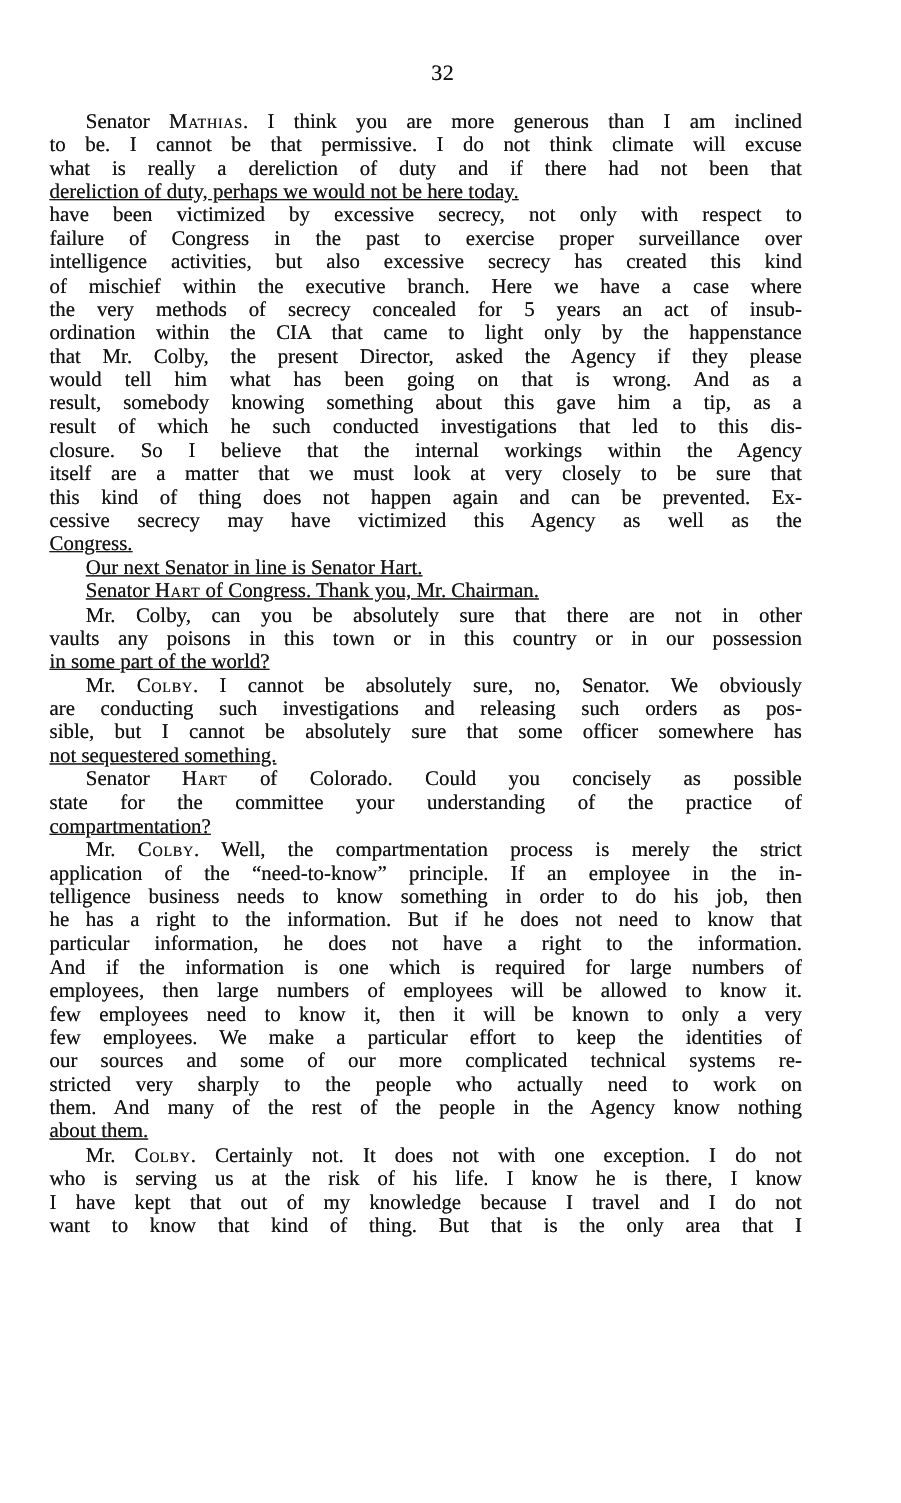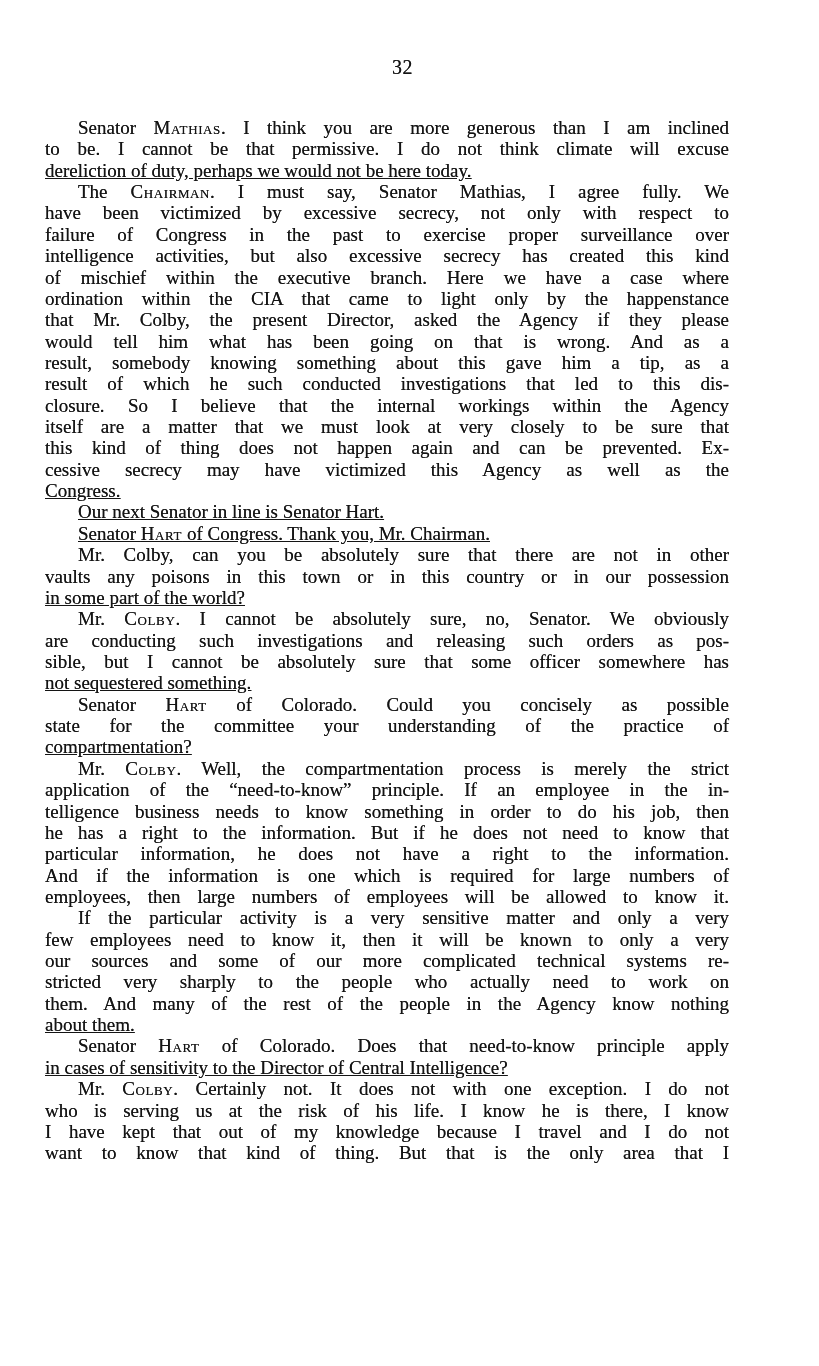--- a/index.html
+++ b/index.html
@@ -23,48 +23,48 @@
     font-size: 20px;
     letter-spacing: 0.5px;
     text-shadow: 0 0 0.5px rgba(20,20,20,0.8);
   }
   .text-block {
     position: absolute;
     left: 45px; top: 100px; width: 684px;
     font-size: 19px;
     line-height: 21.36px;
     text-shadow: 0 0 0.5px rgba(20,20,20,0.8);
-    margin-top: 17px;
   }
   .paragraph { margin: 0; padding: 0; }
   .line {
     text-align: justify;
     text-align-last: justify;
   }
   .line.last { text-align-last: left; text-decoration: underline; }
   .line.first { text-indent: 33px; }
   .sc { font-variant: small-caps; letter-spacing: 0.6px; }
 </style>
 </head>
 <body>
 
 <div class="page">
   <div class="page-number">32</div>
   <div class="text-block">
       <div class="paragraph">
         <div class="line first"><span class="rg">Senator </span><span class="sc">Mathias</span><span class="rg">. I think you are more generous than I am inclined</span></div>
         <div class="line"><span class="rg">to be. I cannot be that permissive. I do not think climate will excuse</span></div>
+        <div class="line"><span class="rg">what is really a dereliction of duty and if there had not been that</span></div>
         <div class="line last"><span class="rg">dereliction of duty, perhaps we would not be here today.</span></div>
       </div>
       <div class="paragraph">
-        <div class="line first"><span class="rg">The </span><span class="sc">Chairman</span><span class="rg">. I must say, Senator Mathias, I agree fully. We</span></div>
         <div class="line"><span class="rg">have been victimized by excessive secrecy, not only with respect to</span></div>
         <div class="line"><span class="rg">failure of Congress in the past to exercise proper surveillance over</span></div>
         <div class="line"><span class="rg">intelligence activities, but also excessive secrecy has created this kind</span></div>
         <div class="line"><span class="rg">of mischief within the executive branch. Here we have a case where</span></div>
+        <div class="line"><span class="rg">the very methods of secrecy concealed for 5 years an act of insub-</span></div>
         <div class="line"><span class="rg">ordination within the CIA that came to light only by the happenstance</span></div>
         <div class="line"><span class="rg">that Mr. Colby, the present Director, asked the Agency if they please</span></div>
         <div class="line"><span class="rg">would tell him what has been going on that is wrong. And as a</span></div>
         <div class="line"><span class="rg">result, somebody knowing something about this gave him a tip, as a</span></div>
         <div class="line"><span class="rg">result of which he such conducted investigations that led to this dis-</span></div>
         <div class="line"><span class="rg">closure. So I believe that the internal workings within the Agency</span></div>
         <div class="line"><span class="rg">itself are a matter that we must look at very closely to be sure that</span></div>
         <div class="line"><span class="rg">this kind of thing does not happen again and can be prevented. Ex-</span></div>
         <div class="line"><span class="rg">cessive secrecy may have victimized this Agency as well as the</span></div>
         <div class="line last"><span class="rg">Congress.</span></div>
@@ -94,30 +94,26 @@
       <div class="paragraph">
         <div class="line first"><span class="rg">Mr. </span><span class="sc">Colby</span><span class="rg">. Well, the compartmentation process is merely the strict</span></div>
         <div class="line"><span class="rg">application of the “need-to-know” principle. If an employee in the in-</span></div>
         <div class="line"><span class="rg">telligence business needs to know something in order to do his job, then</span></div>
         <div class="line"><span class="rg">he has a right to the information. But if he does not need to know that</span></div>
         <div class="line"><span class="rg">particular information, he does not have a right to the information.</span></div>
         <div class="line"><span class="rg">And if the information is one which is required for large numbers of</span></div>
         <div class="line"><span class="rg">employees, then large numbers of employees will be allowed to know it.</span></div>
       </div>
       <div class="paragraph">
-        <div class="line first"><span class="rg">If the particular activity is a very sensitive matter and only a very</span></div>
         <div class="line"><span class="rg">few employees need to know it, then it will be known to only a very</span></div>
+        <div class="line"><span class="rg">few employees. We make a particular effort to keep the identities of</span></div>
         <div class="line"><span class="rg">our sources and some of our more complicated technical systems re-</span></div>
         <div class="line"><span class="rg">stricted very sharply to the people who actually need to work on</span></div>
         <div class="line"><span class="rg">them. And many of the rest of the people in the Agency know nothing</span></div>
         <div class="line last"><span class="rg">about them.</span></div>
-      </div>
-      <div class="paragraph">
-        <div class="line first"><span class="rg">Senator </span><span class="sc">Hart</span><span class="rg"> of Colorado. Does that need-to-know principle apply</span></div>
-        <div class="line last"><span class="rg">in cases of sensitivity to the Director of Central Intelligence?</span></div>
       </div>
       <div class="paragraph">
         <div class="line first"><span class="rg">Mr. </span><span class="sc">Colby</span><span class="rg">. Certainly not. It does not with one exception. I do not</span></div>
         <div class="line"><span class="rg">who is serving us at the risk of his life. I know he is there, I know</span></div>
         <div class="line"><span class="rg">I have kept that out of my knowledge because I travel and I do not</span></div>
         <div class="line"><span class="rg">want to know that kind of thing. But that is the only area that I</span></div>
       </div>
     </div>
 </div>
 

